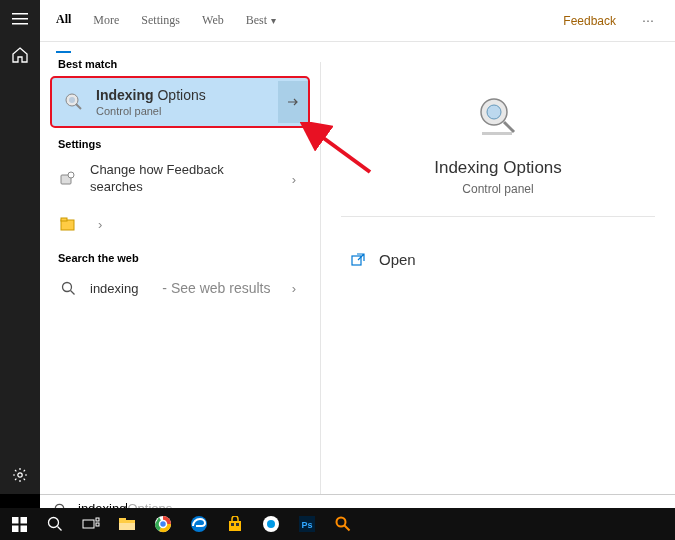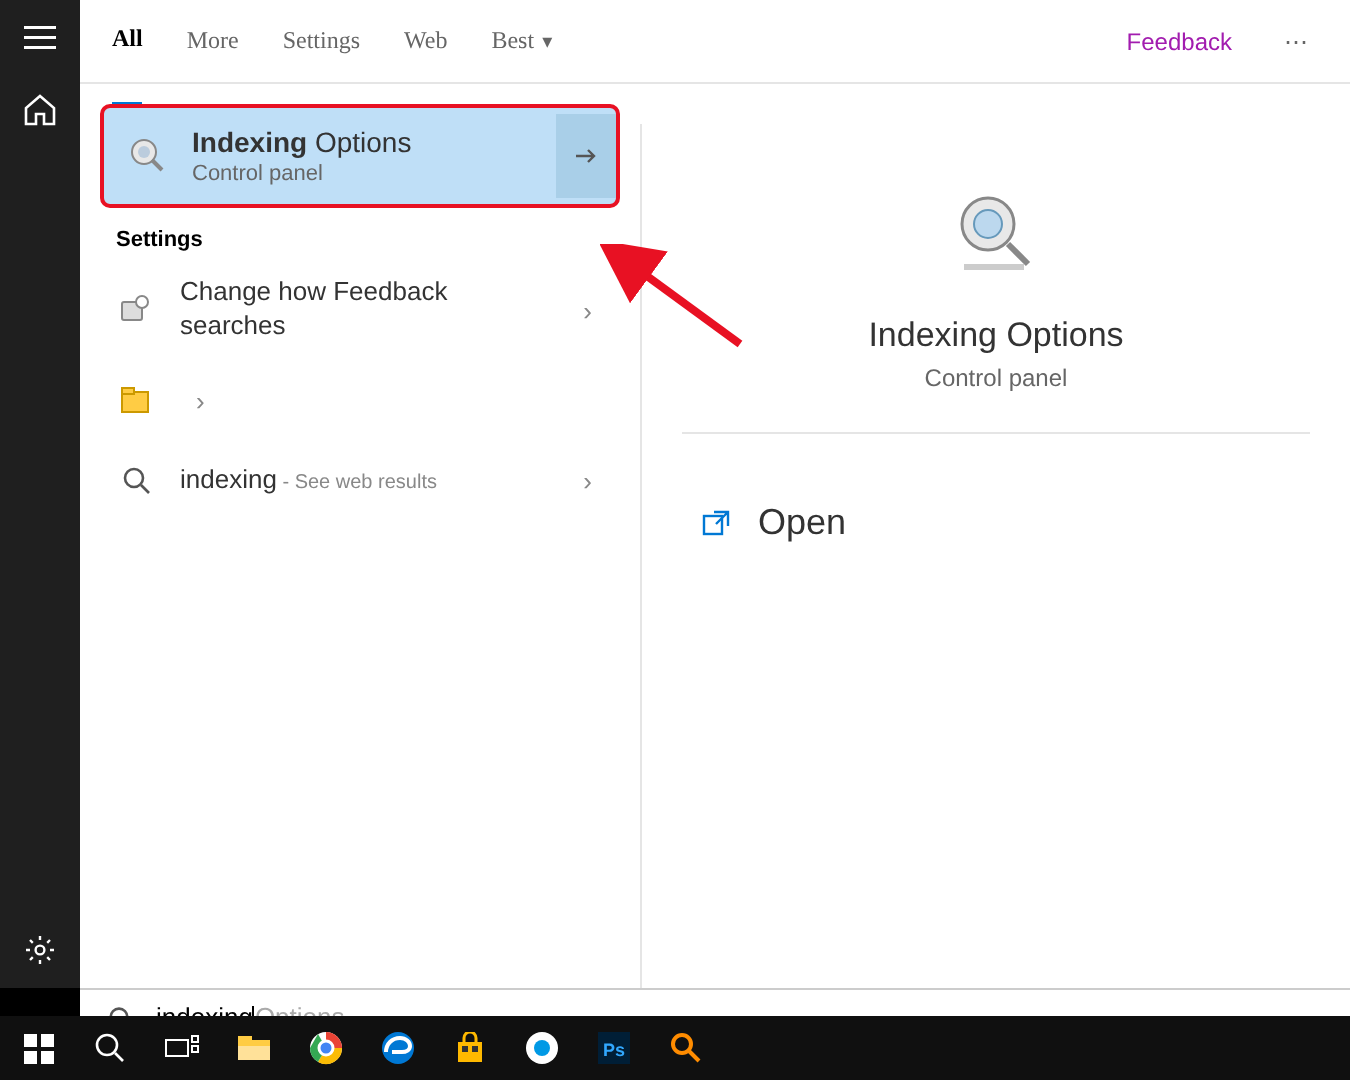--- a/index.html
+++ b/index.html
@@ -9,21 +9,21 @@
     .sidebar-top { display: flex; flex-direction: column; gap: 18px; align-items: center; }
     .sidebar-icon { color: #fff; cursor: pointer; width: 18px; height: 18px; display: flex; align-items: center; justify-content: center; }
     
     .search-panel { position: absolute; left: 40px; top: 0; width: 635px; height: 494px; background: #fff; display: flex; flex-direction: column; }
     
     .tabs { display: flex; align-items: center; height: 42px; border-bottom: 1px solid #e5e5e5; padding: 0 16px; gap: 22px; font-size: 12px; color: #666; }
     .tabs .tab { cursor: pointer; padding: 24px 0; font-family: Liberation Serif, serif; }
     .tabs .tab.active { color: #000; border-bottom: 2px solid #0078d4; font-weight: 600; }
     .tabs .spacer { flex: 1; }
     .tabs .more-arrow { font-size: 10px; margin-left: -18px; }
-    .feedback { font-size: 12px; color: #a21caf; cursor: pointer; }
+    .feedback { font-size: 12px; color: #a16207; cursor: pointer; }
     .ellipsis { cursor: pointer; color: #666; padding: 0 4px; letter-spacing: 1px; }
     
     .content { flex: 1; display: flex; }
     .left-pane { width: 280px; padding: 8px 6px; }
     .right-pane { flex: 1; border-left: 1px solid #e5e5e5; margin-top: 20px; padding: 0; }
     
     .section-label { font-size: 11px; font-weight: 600; color: #000; padding: 8px 12px 4px; }
     
     .result-item { display: flex; align-items: center; padding: 8px 10px; cursor: pointer; position: relative; gap: 10px; }
     .result-item .ri-icon { width: 24px; height: 24px; display: flex; align-items: center; justify-content: center; flex-shrink: 0; font-size: 14px; }
@@ -34,25 +34,25 @@
     .best-match { background: #bfdff7; border: 2.5px solid #e81123; border-radius: 5px; margin: 2px 4px; }
     .best-match .ri-arrow-box { width: 30px; height: 42px; background: #a9cfe8; display: flex; align-items: center; justify-content: center; margin: -8px -10px -8px 0; }
     .best-match .ri-text { font-size: 14px; }
     .best-match .ri-text .bold { font-weight: 600; }
     
     .preview { display: flex; flex-direction: column; align-items: center; padding: 30px 20px 20px; }
     .preview-icon { width: 48px; height: 48px; margin-bottom: 18px; }
     .preview-title { font-size: 17px; color: #333; margin-bottom: 4px; }
     .preview-sub { font-size: 12px; color: #666; }
     .preview-divider { width: 100%; border-top: 1px solid #e5e5e5; margin-top: 20px; }
-    .preview-action { display: flex; align-items: center; gap: 14px; padding: 14px 30px; font-size: 18px; color: #333; cursor: pointer; }
+    .preview-action { display: flex; align-items: center; gap: 14px; padding: 14px 30px; font-size: 15px; color: #333; cursor: pointer; }
     .preview-action svg { width: 14px; height: 14px; }
     
     .web-text { color: #333; }
-    .web-sub { color: #888; font-size: 10px; }
+    .web-sub { color: #888; font-size: 14px; padding-left: 20px; }
     
     .search-box { position: absolute; left: 40px; top: 494px; width: 635px; height: 30px; background: #fff; border-top: 1px solid #ccc; display: flex; align-items: center; padding: 0 14px; gap: 10px; }
     .search-box .sb-icon { color: #555; }
     .search-box .sb-text { font-size: 13px; }
     .search-box .typed { color: #000; }
     .search-box .suggest { color: #aaa; }
     .search-box .cursor { display: inline-block; width: 1px; height: 15px; background: #000; vertical-align: middle; }
     
     .taskbar { position: absolute; left: 0; bottom: 0; width: 675px; height: 32px; background: #101010; display: flex; align-items: center; padding: 16px 6px; gap: 10px; }
     .tb-item { width: 26px; height: 26px; display: flex; align-items: center; justify-content: center; cursor: pointer; }
@@ -93,20 +93,21 @@
     <span class="tab">Web</span>
     <span class="tab">Best</span>
     <span class="more-arrow">▾</span>
     <span class="spacer"></span>
     <span class="feedback">Feedback</span>
     <span class="ellipsis">⋯</span>
   </div>
 
   <div class="content">
     <div class="left-pane">
+      <div class="section-label">Best match</div>
 
       <div class="result-item best-match">
         <div class="ri-icon">
           <svg width="22" height="22" viewBox="0 0 22 22">
               <circle cx="9" cy="9" r="6" fill="#e8e8e8" stroke="#888"></circle>
               <path d="M13 13l5 5" stroke="#888" stroke-width="2"></path>
               <circle cx="9" cy="9" r="3" fill="#bcd"></circle>
             </svg>
         </div>
         <div class="ri-text">
@@ -136,20 +137,21 @@
       <div class="result-item">
         <div class="ri-icon">
           <svg width="18" height="18" viewBox="0 0 18 18">
               <rect x="2" y="5" width="13" height="10" fill="#ffcc44" stroke="#cc9900"></rect>
               <rect x="2" y="3" width="6" height="3" fill="#ffcc44" stroke="#cc9900"></rect>
             </svg>
         </div>
         <div class="ri-arrow">›</div>
       </div>
 
+      <div class="section-label">Search the web</div>
 
       <div class="result-item">
         <div class="ri-icon">
           <svg width="15" height="15" viewBox="0 0 15 15">
               <circle cx="6" cy="6" r="4.5" fill="none" stroke="#555" stroke-width="1.3"></circle>
               <path d="M9.5 9.5l4 4" stroke="#555" stroke-width="1.3"></path>
             </svg>
         </div>
         <div class="ri-text"><span class="web-text">indexing</span><span class="web-sub"> - See web results</span></div>
         <div class="ri-arrow">›</div>

